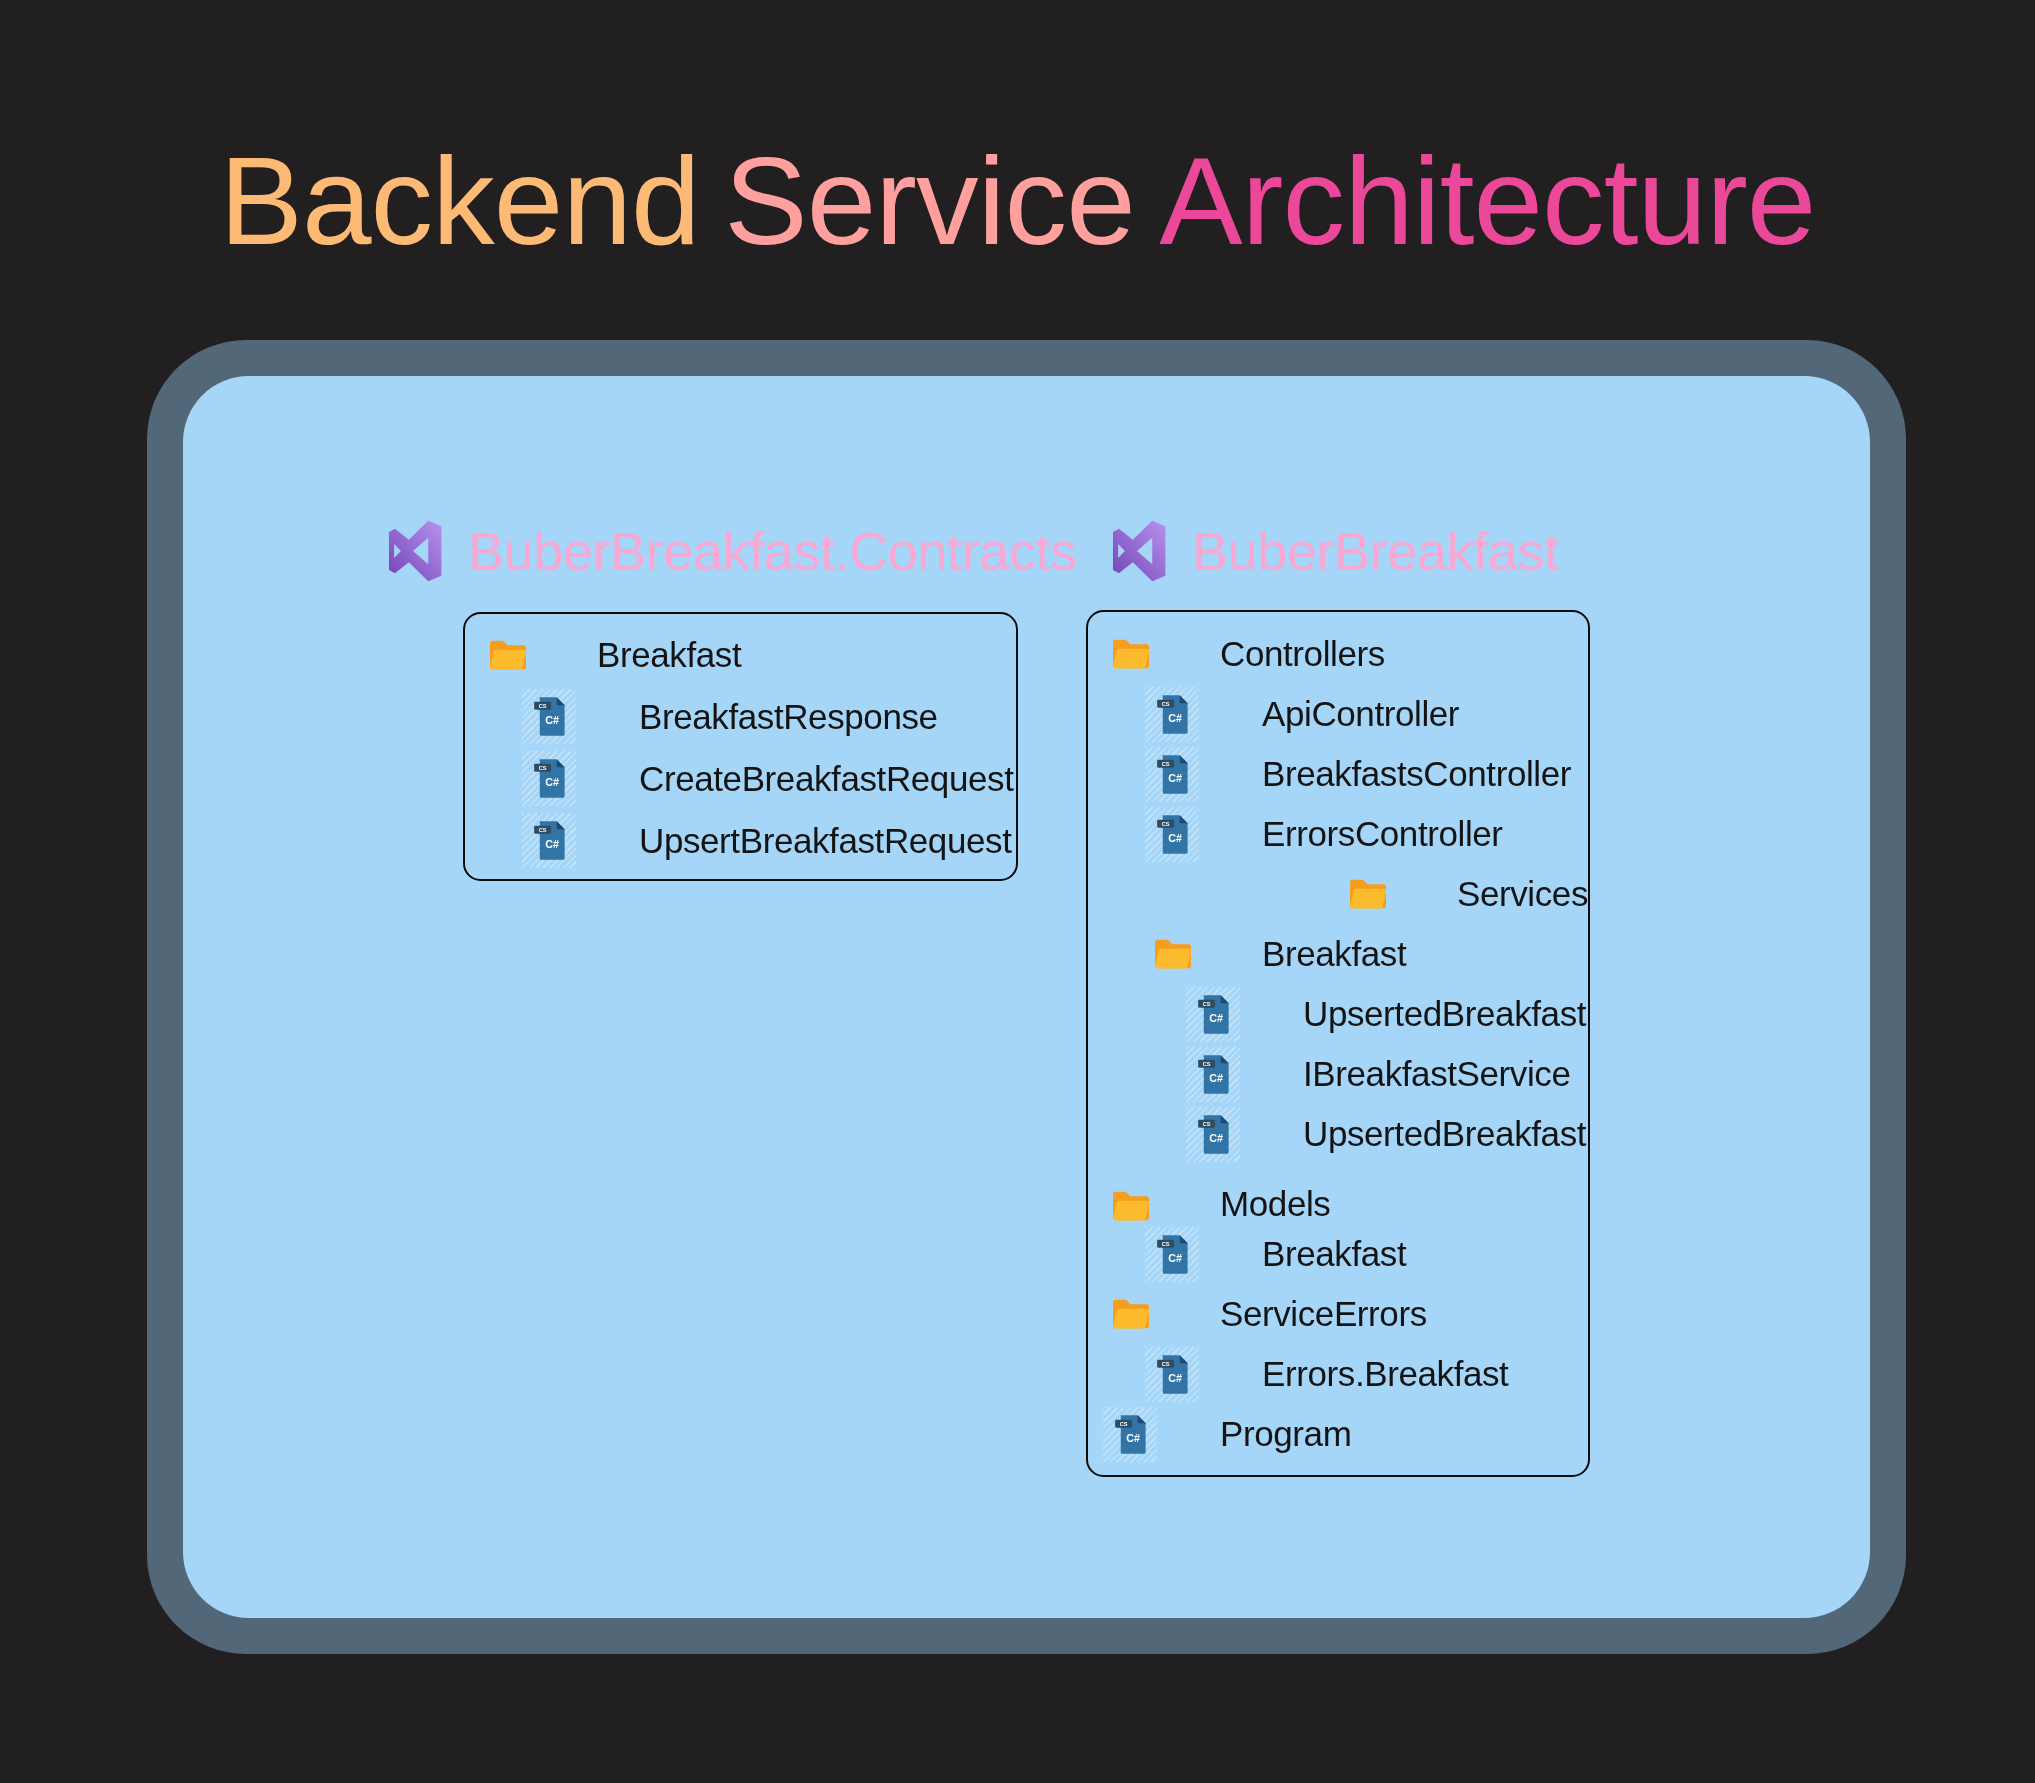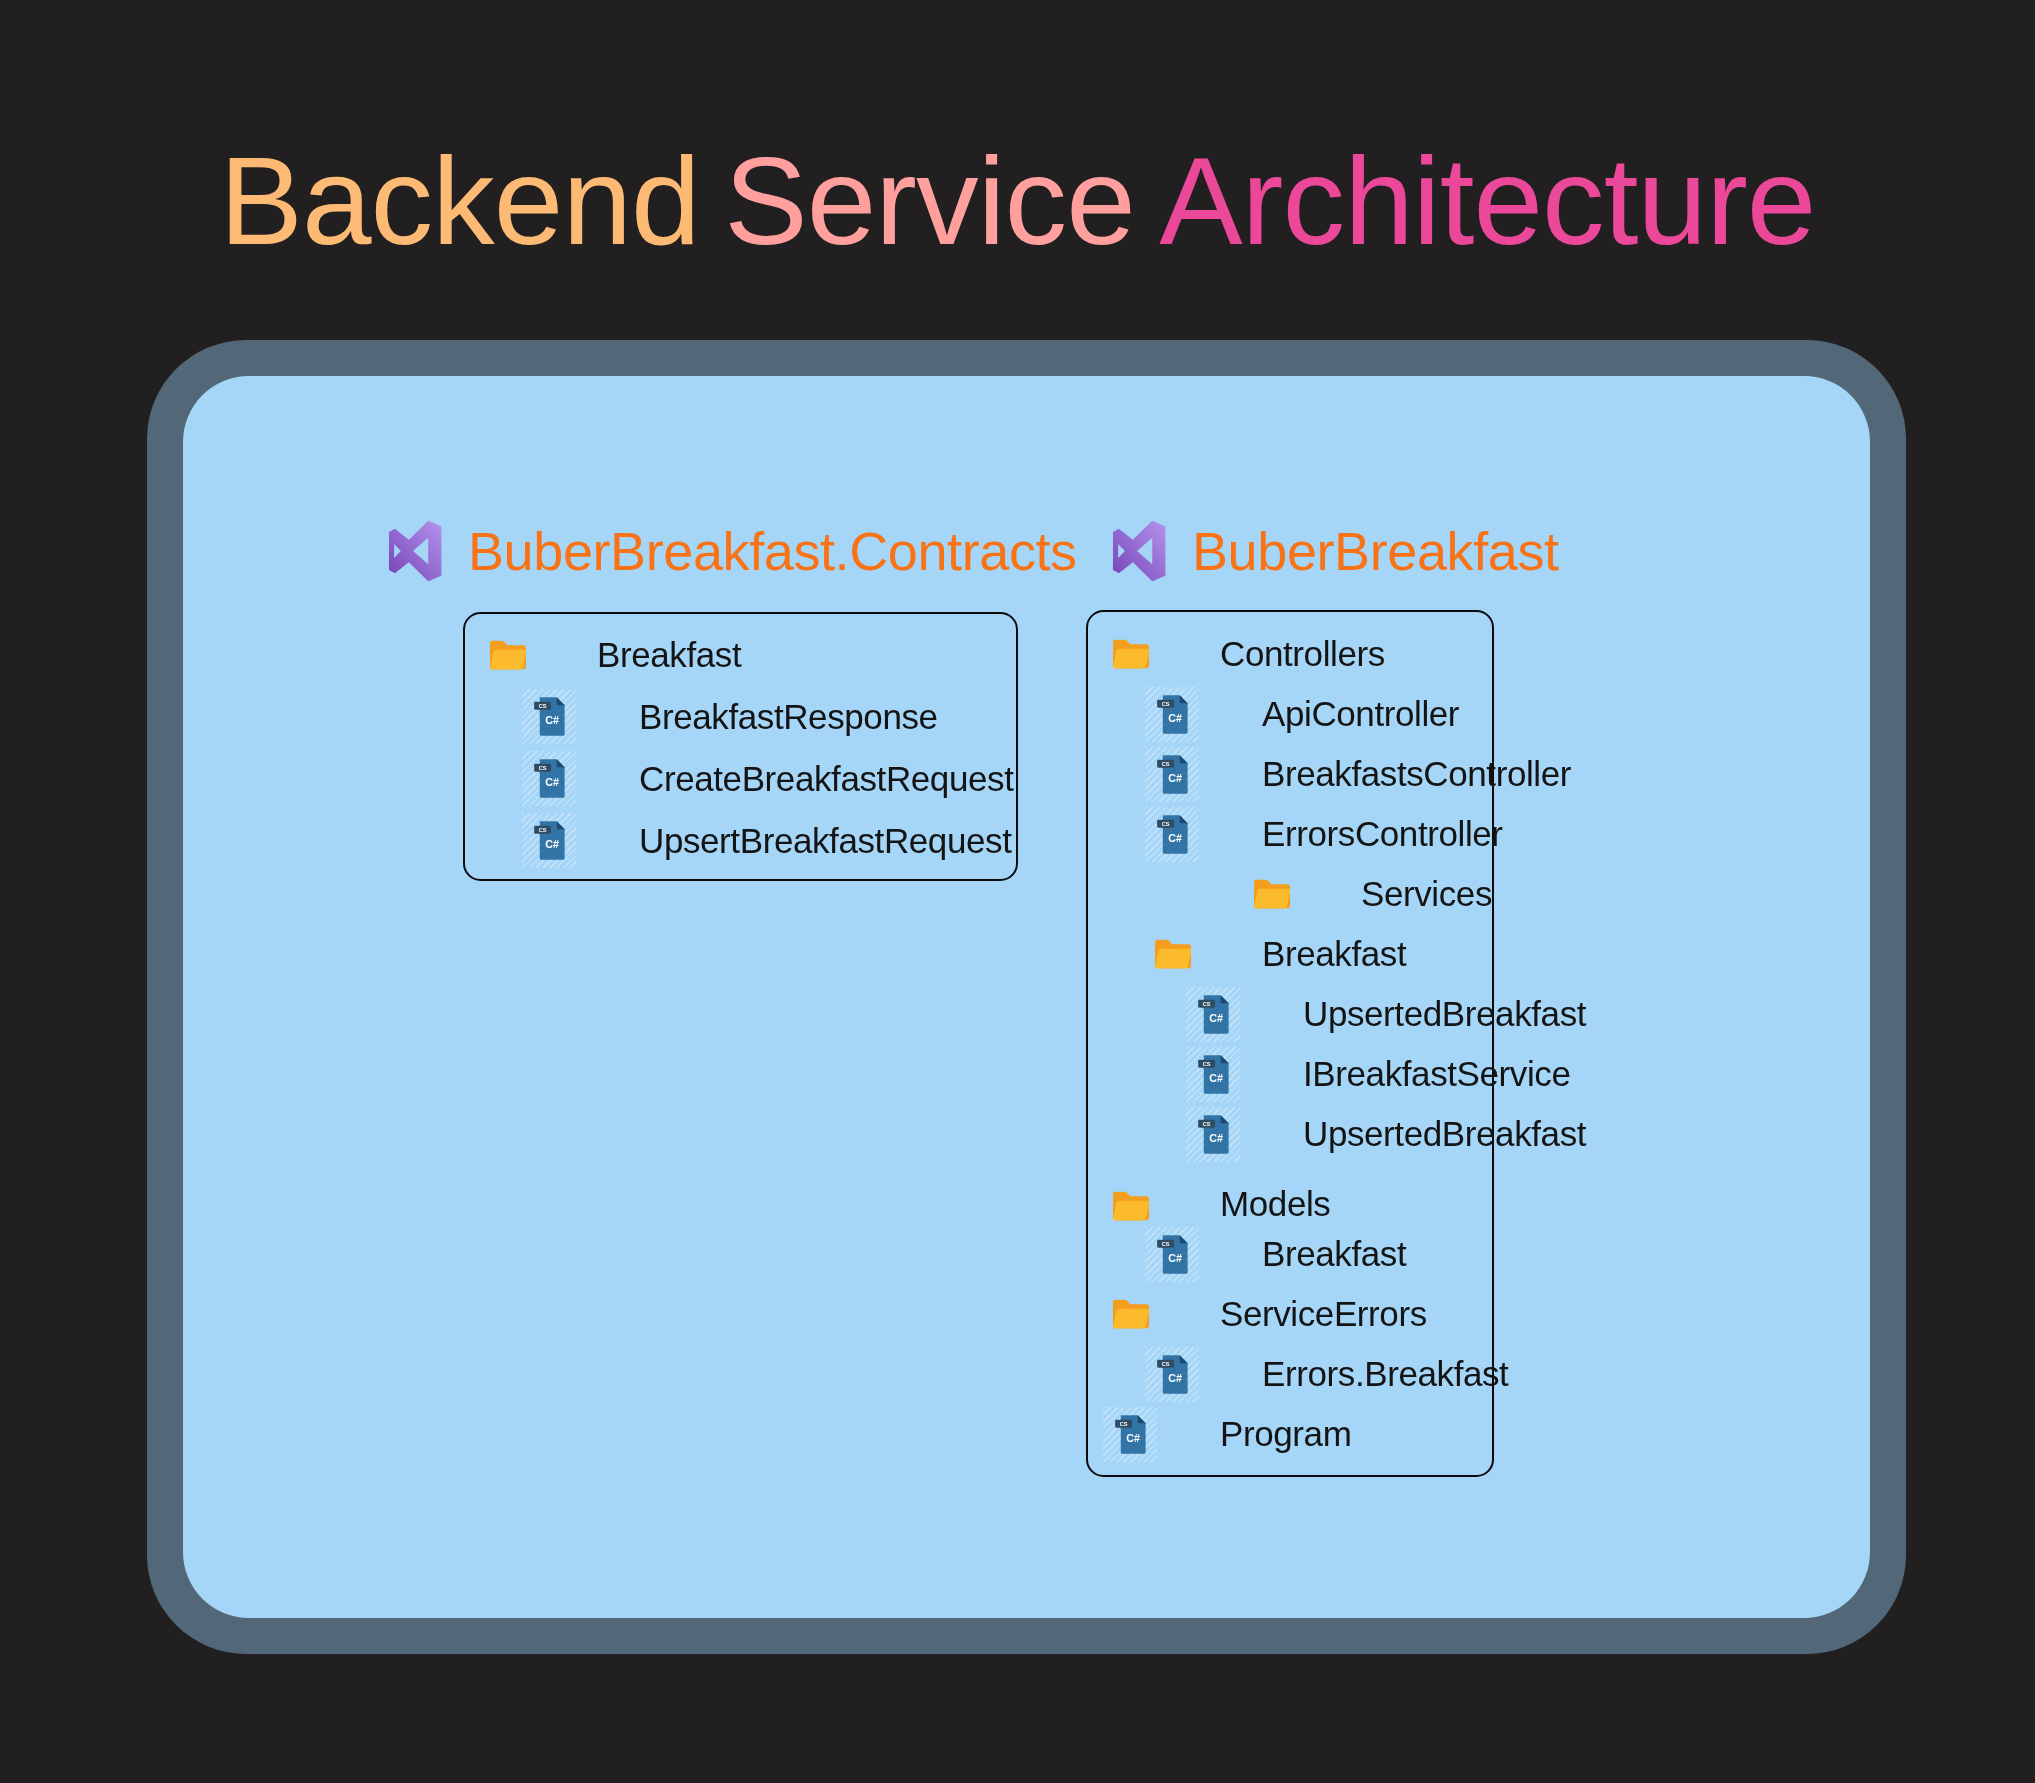--- a/index.html
+++ b/index.html
@@ -62,33 +62,33 @@
   }
   .proj-header .vs-icon-box {
     width: 62px;
     height: 62px;
     flex: none;
     margin-right: 24px;
   }
   .proj-name {
     font-size: 54px;
     font-weight: 400;
-    color: #f97316;
+    color: #f9a8d4;
     white-space: nowrap;
     letter-spacing: -0.4px;
   }
 
   .tree-box {
     border: 2.6px solid #0c0c0c;
     border-radius: 17.5px;
     box-sizing: border-box;
     background: transparent;
   }
   .project-a .tree-box { margin-left: 81px; margin-top: 28px; width: 555px; height: 269px;  padding-top: 9.7px; }
-  .project-b .tree-box { margin-left: -20px; margin-top: 26px; width: 408px; height: 867px; padding-top: 12.3px; }
+  .project-b .tree-box { margin-left: -20px; margin-top: 26px; width: 504px; height: 867px; padding-top: 12.3px; }
 
   .row {
     display: flex;
     align-items: center;
     box-sizing: border-box;
     gap: 44px;
   }
   .project-a .row { height: 62px; }
   .project-b .row { height: 60px; }
 

